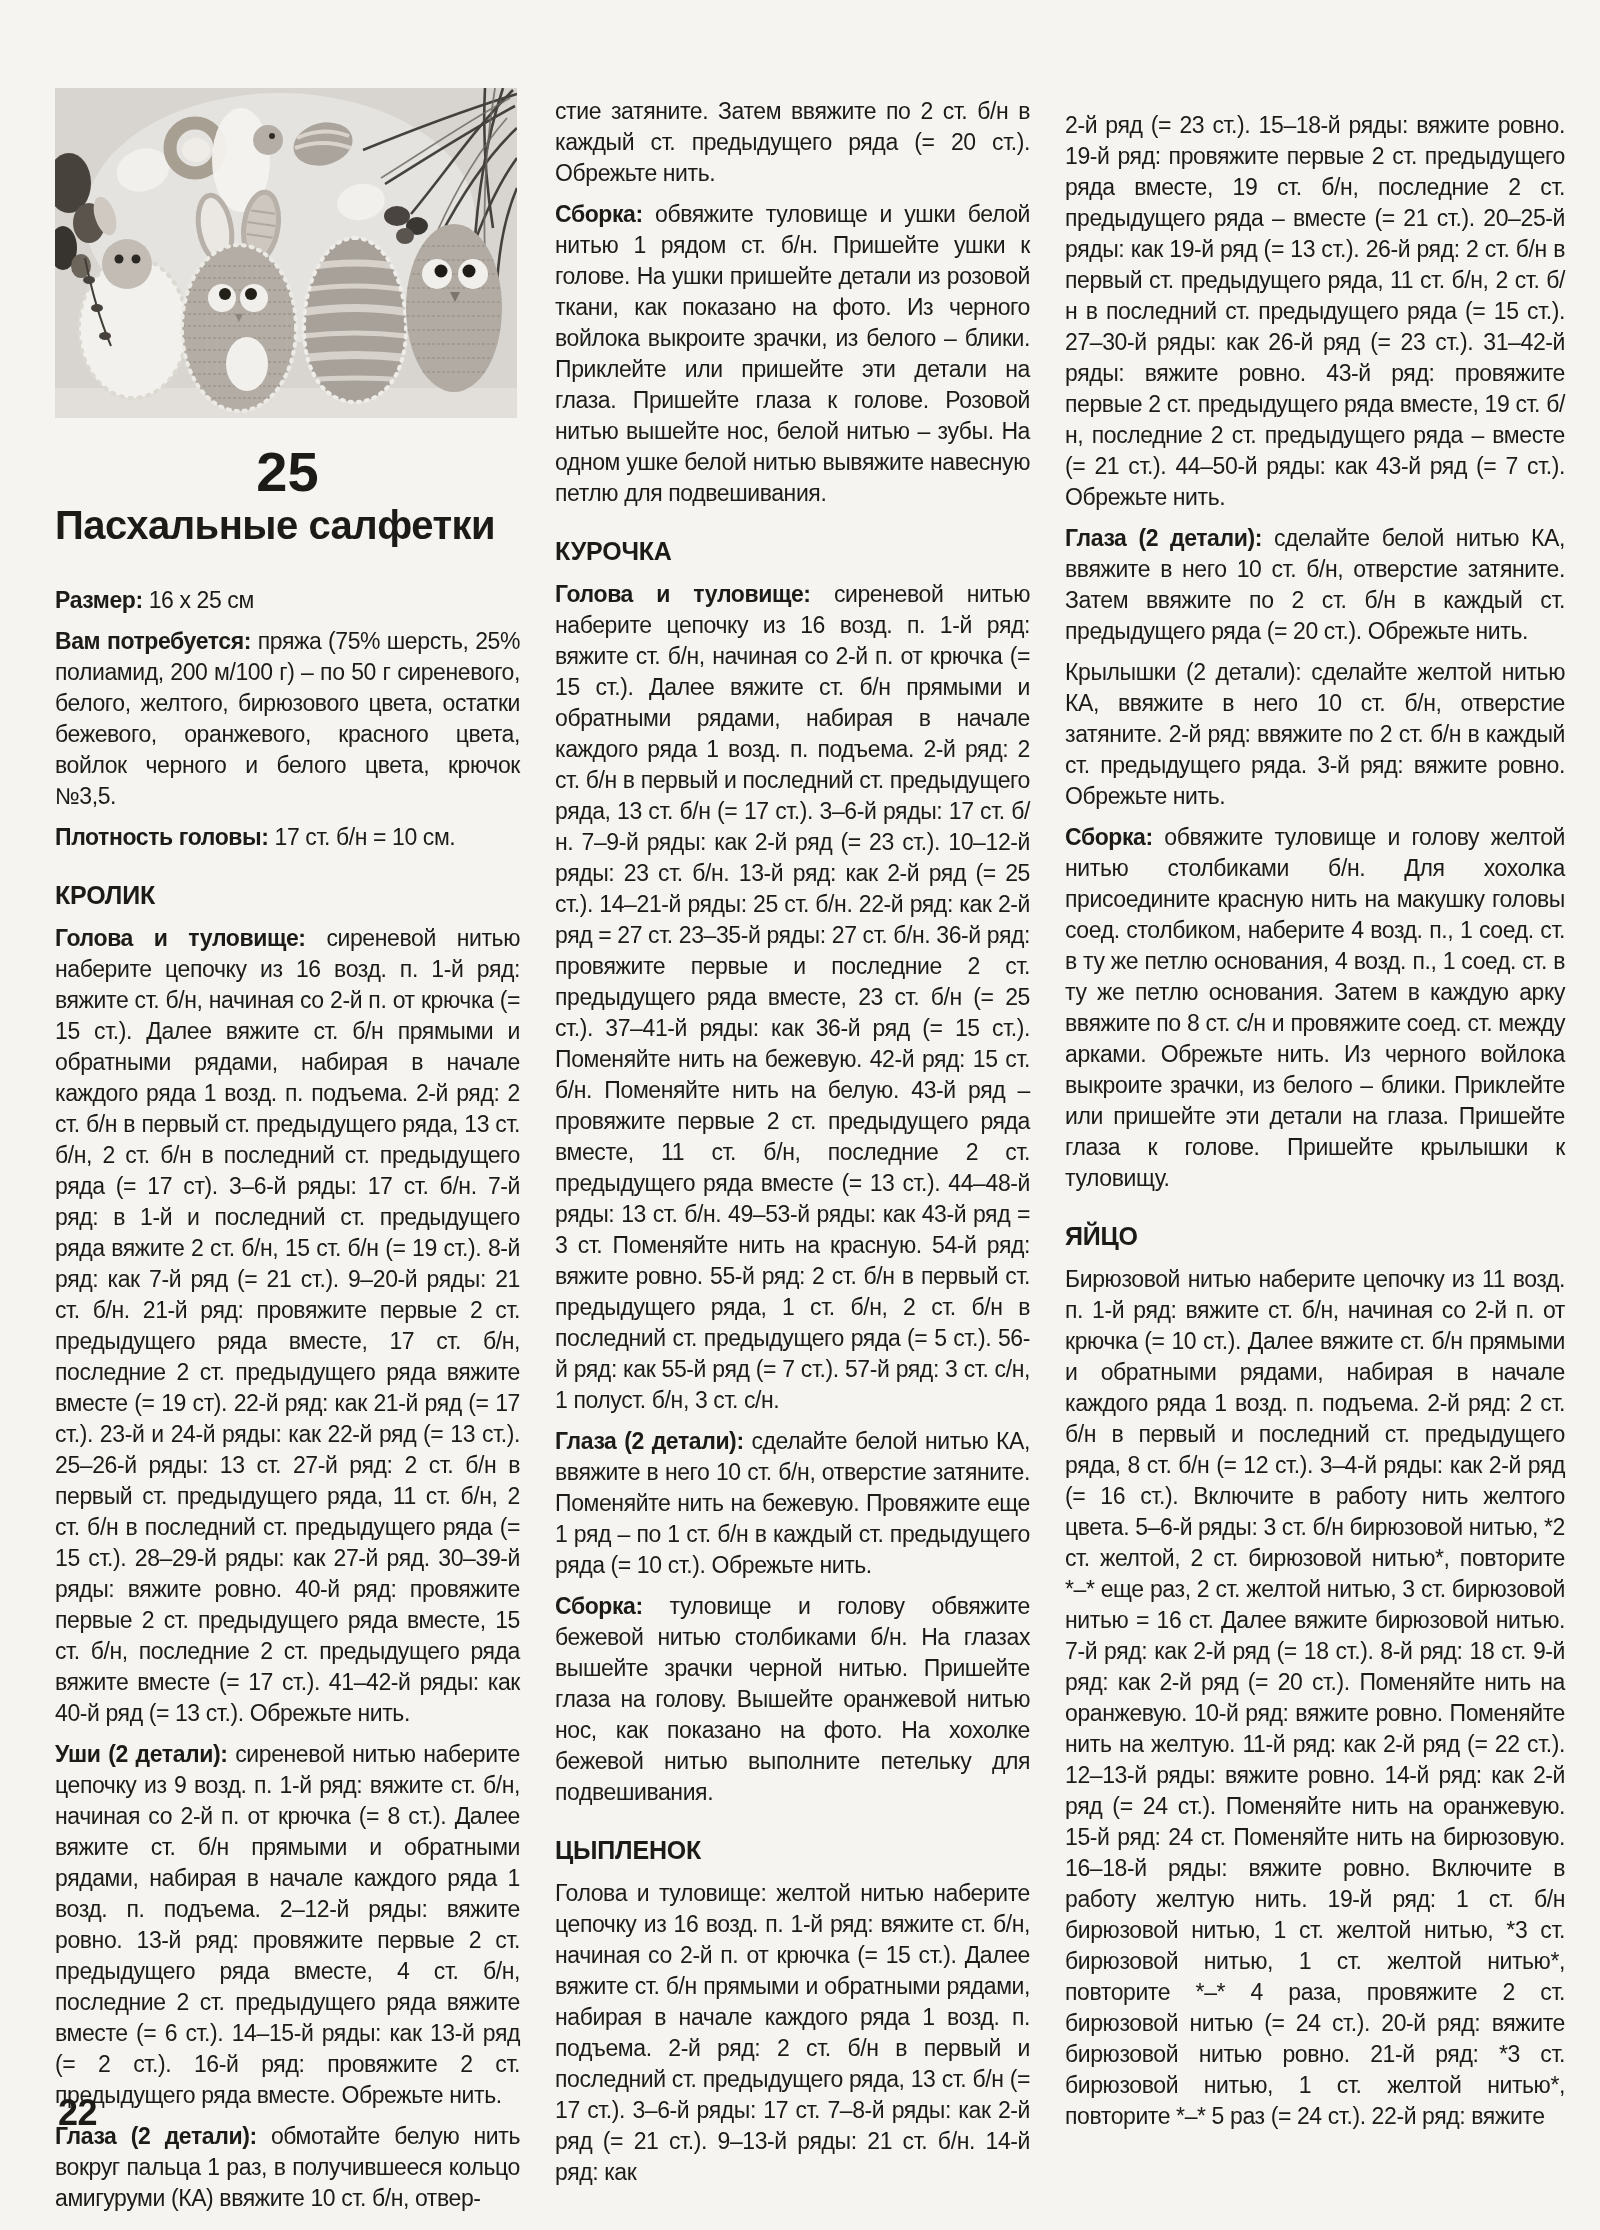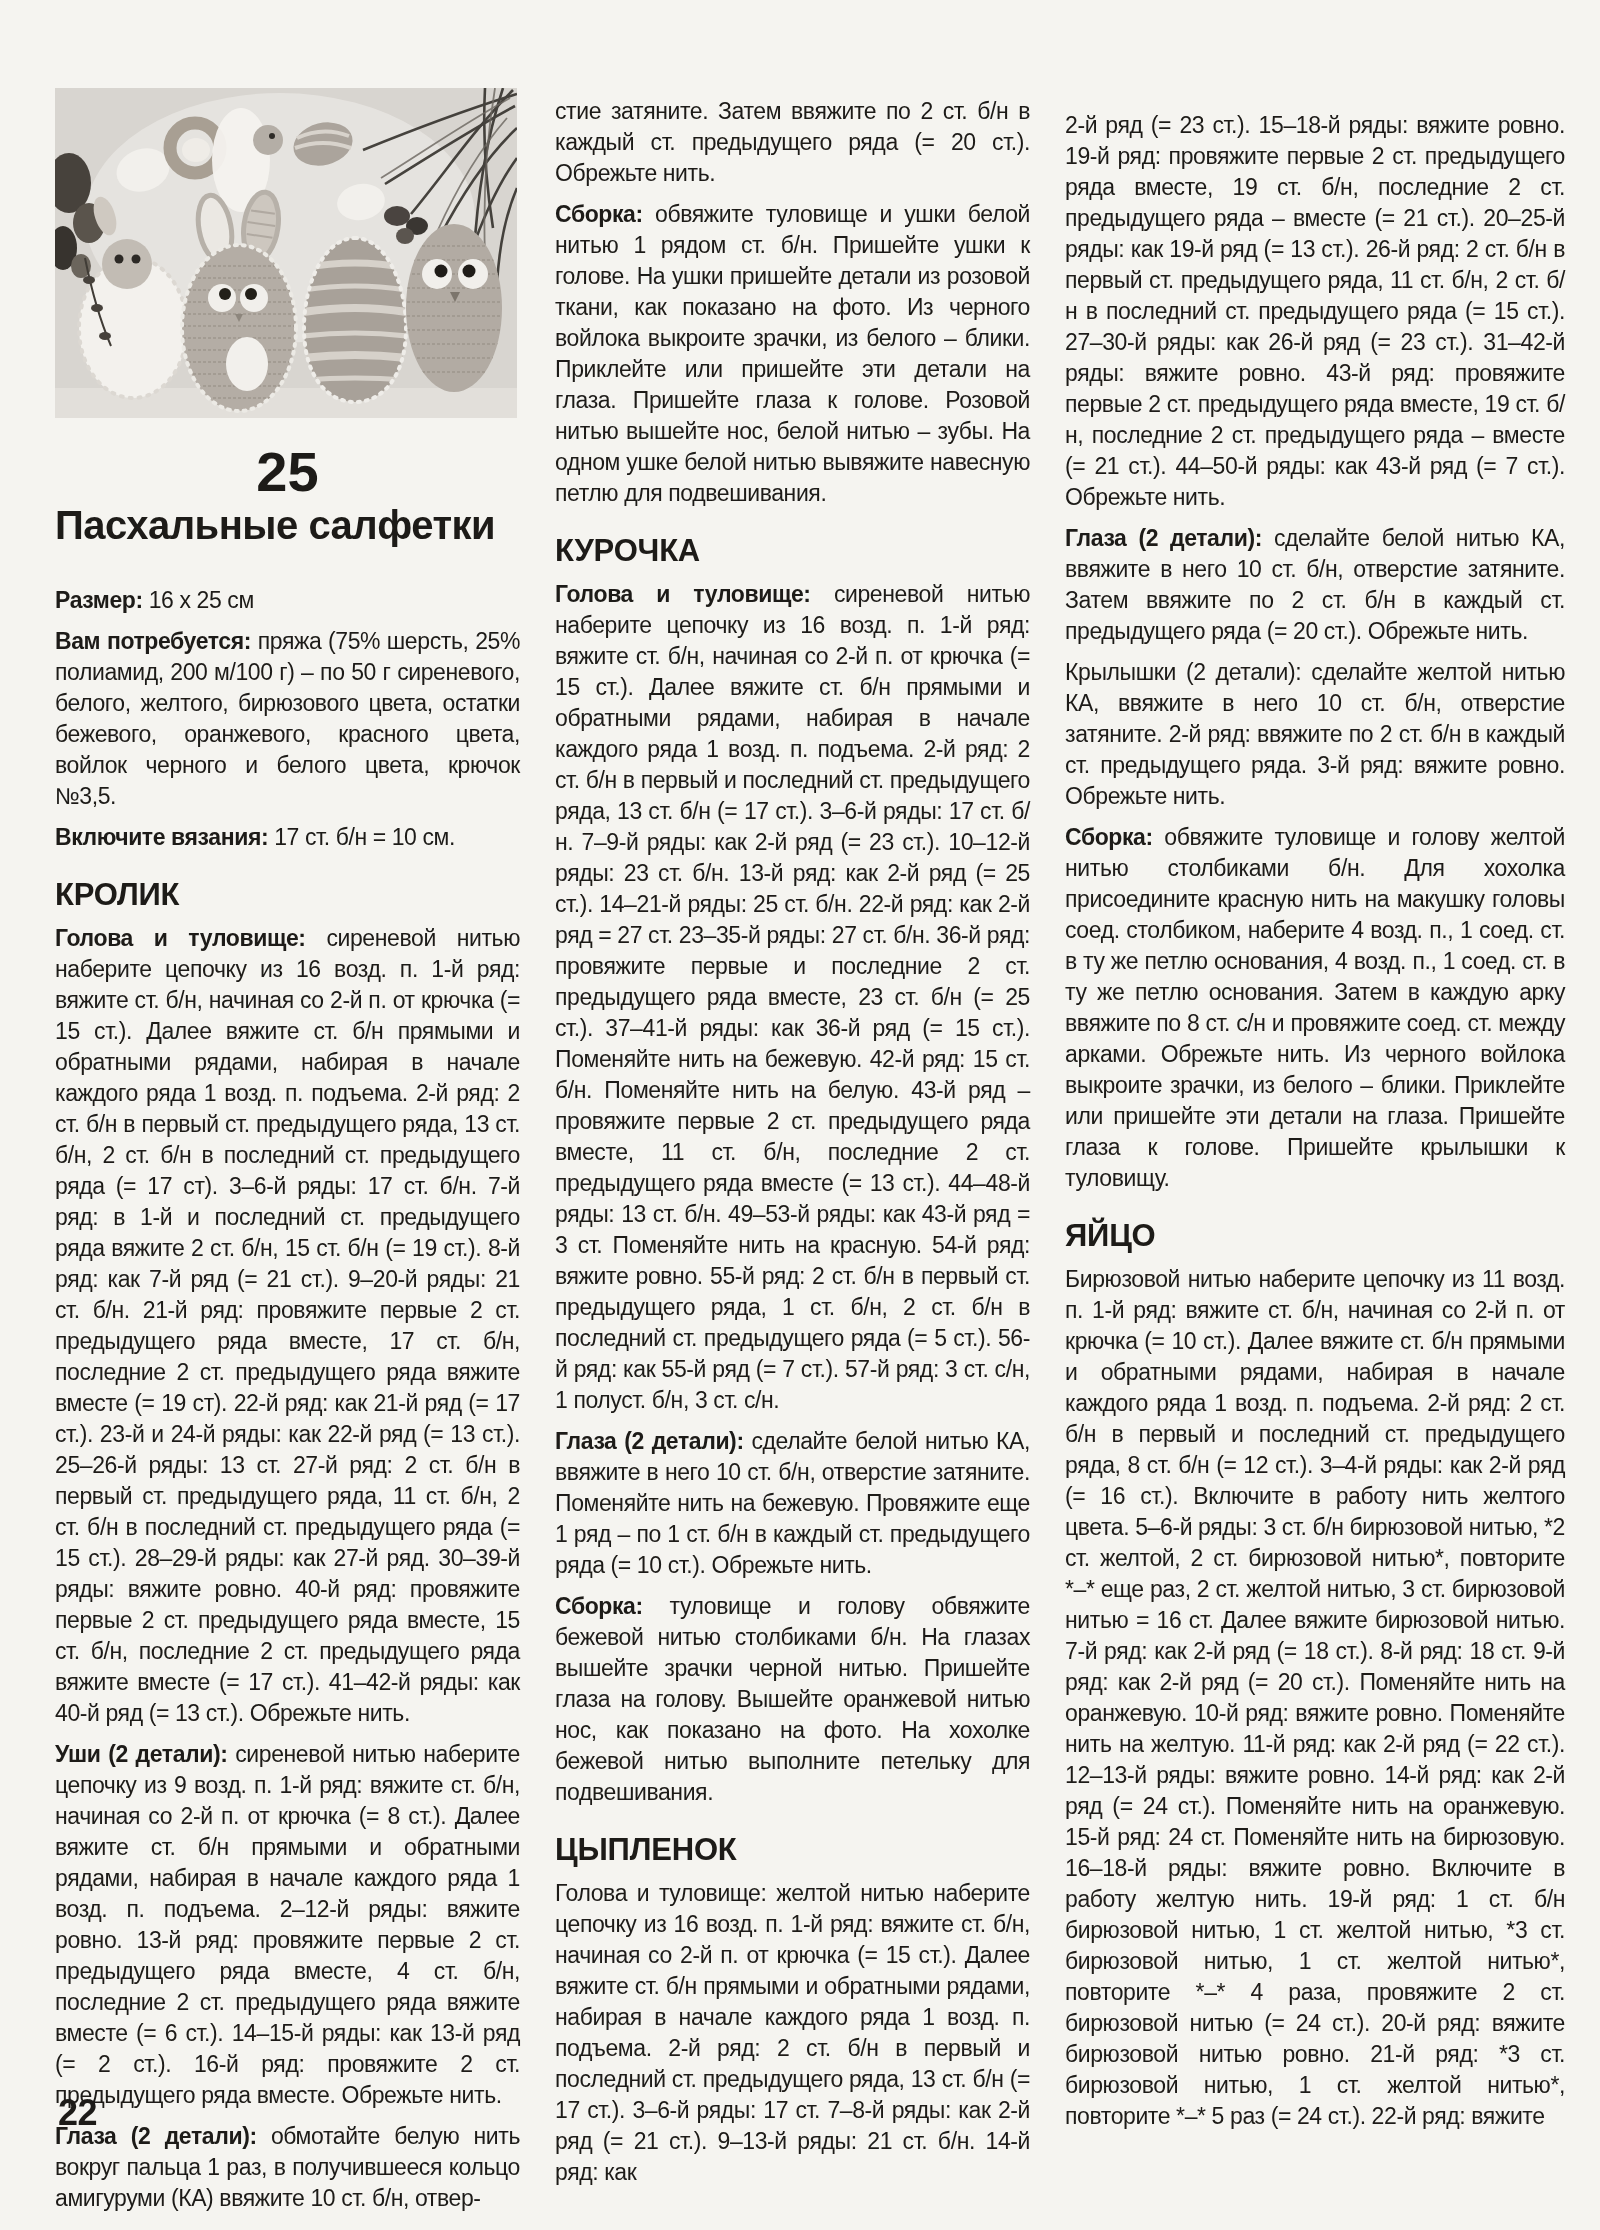--- a/index.html
+++ b/index.html
@@ -34,21 +34,21 @@
   }
   .para{
     font-size:23px;line-height:31px;
     letter-spacing:-0.4px;
     text-align:justify;
     margin:0 0 10px 0;
   }
   .lead{font-weight:bold;}
   .lead.regular{font-weight:normal;}
   .section-heading{
-    font-size:31px;font-weight:bold;line-height:28px;
+    font-size:25px;font-weight:bold;line-height:28px;
     margin:28px 0 14px 0;letter-spacing:-0.2px;
   }
   .page-number{
     position:absolute;left:58px;top:2092px;
     font-size:36px;font-weight:bold;letter-spacing:-0.5px;
   }
 </style>
 </head>
 <body>
 
@@ -190,21 +190,21 @@
           <path d="M43,76 l10,0 l-5,10 z" fill="#7c756c"></path>
         </g>
       </svg>
 
       <div class="article-number">25</div>
       <h2 class="article-title">Пасхальные салфетки</h2>
 
       <div>
           <p class="para"><span class="lead">Размер: </span>16 х 25 см</p>
           <p class="para"><span class="lead">Вам потребуется: </span>пряжа (75% шерсть, 25% полиамид, 200 м/100 г) – по 50 г сиреневого, белого, желтого, бирюзового цвета, остатки бежевого, оранжевого, красного цвета, войлок черного и белого цвета, крючок №3,5.</p>
-          <p class="para"><span class="lead">Включите вязания: </span>17 ст. б/н = 10 см.</p>
+          <p class="para"><span class="lead">Плотность головы: </span>17 ст. б/н = 10 см.</p>
           <h3 class="section-heading">КРОЛИК</h3>
           <p class="para"><span class="lead">Голова и туловище: </span>сиреневой нитью наберите цепочку из 16 возд. п. 1-й ряд: вяжите ст. б/н, начиная со 2-й п. от крючка (= 15 ст.). Далее вяжите ст. б/н прямыми и обратными рядами, набирая в начале каждого ряда 1 возд. п. подъема. 2-й ряд: 2 ст. б/н в первый ст. предыдущего ряда, 13 ст. б/н, 2 ст. б/н в последний ст. предыдущего ряда (= 17 ст). 3–6-й ряды: 17 ст. б/н. 7-й ряд: в 1-й и последний ст. предыдущего ряда вяжите 2 ст. б/н, 15 ст. б/н (= 19 ст.). 8-й ряд: как 7-й ряд (= 21 ст.). 9–20-й ряды: 21 ст. б/н. 21-й ряд: провяжите первые 2 ст. предыдущего ряда вместе, 17 ст. б/н, последние 2 ст. предыдущего ряда вяжите вместе (= 19 ст). 22-й ряд: как 21-й ряд (= 17 ст.). 23-й и 24-й ряды: как 22-й ряд (= 13 ст.). 25–26-й ряды: 13 ст. 27-й ряд: 2 ст. б/н в первый ст. предыдущего ряда, 11 ст. б/н, 2 ст. б/н в последний ст. предыдущего ряда (= 15 ст.). 28–29-й ряды: как 27-й ряд. 30–39-й ряды: вяжите ровно. 40-й ряд: провяжите первые 2 ст. предыдущего ряда вместе, 15 ст. б/н, последние 2 ст. предыдущего ряда вяжите вместе (= 17 ст.). 41–42-й ряды: как 40-й ряд (= 13 ст.). Обрежьте нить.</p>
           <p class="para"><span class="lead">Уши (2 детали): </span>сиреневой нитью наберите цепочку из 9 возд. п. 1-й ряд: вяжите ст. б/н, начиная со 2-й п. от крючка (= 8 ст.). Далее вяжите ст. б/н прямыми и обратными рядами, набирая в начале каждого ряда 1 возд. п. подъема. 2–12-й ряды: вяжите ровно. 13-й ряд: провяжите первые 2 ст. предыдущего ряда вместе, 4 ст. б/н, последние 2 ст. предыдущего ряда вяжите вместе (= 6 ст.). 14–15-й ряды: как 13-й ряд (= 2 ст.). 16-й ряд: провяжите 2 ст. предыдущего ряда вместе. Обрежьте нить.</p>
           <p class="para"><span class="lead">Глаза (2 детали): </span>обмотайте белую нить вокруг пальца 1 раз, в получившееся кольцо амигуруми (КА) ввяжите 10 ст. б/н, отвер-</p>
         </div>
     </div>
 
     <div class="col col2">
       <div>
           <p class="para">стие затяните. Затем ввяжите по 2 ст. б/н в каждый ст. предыдущего ряда (= 20 ст.). Обрежьте нить.</p>

